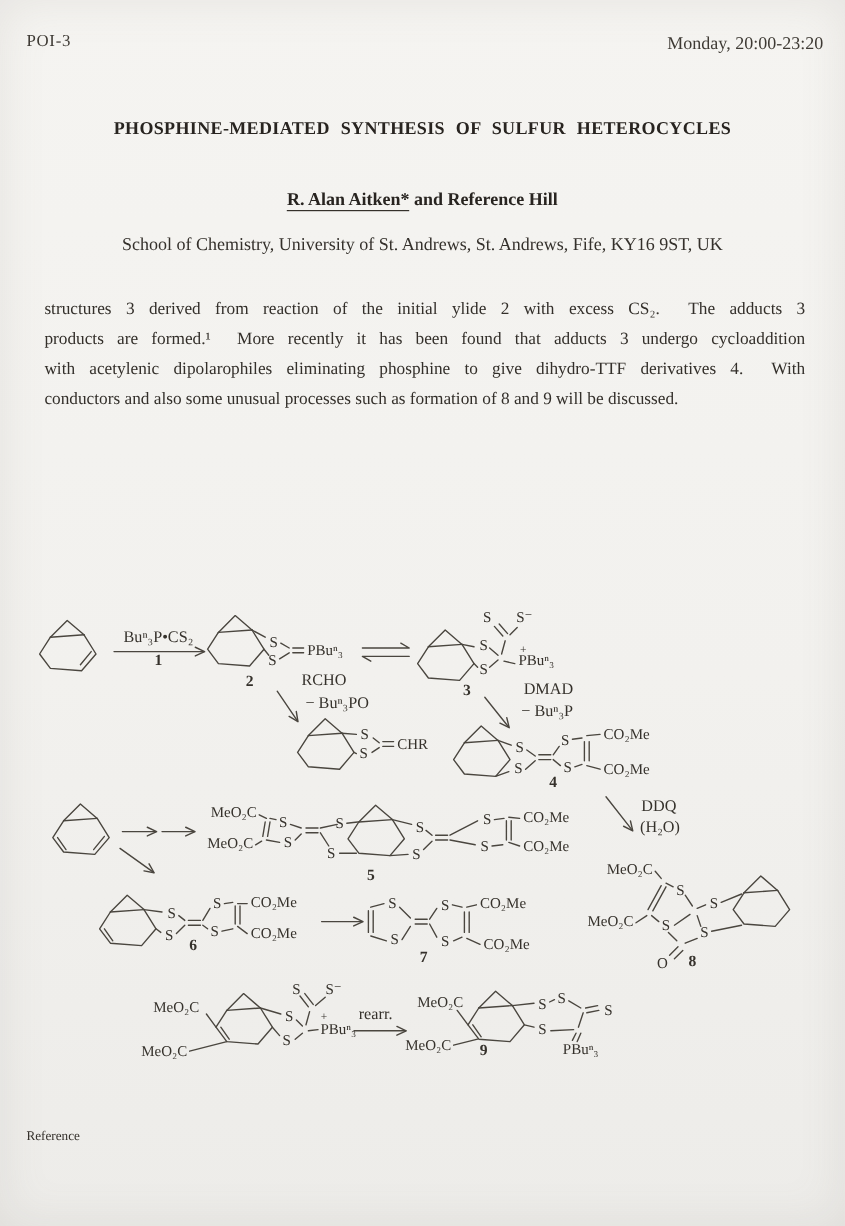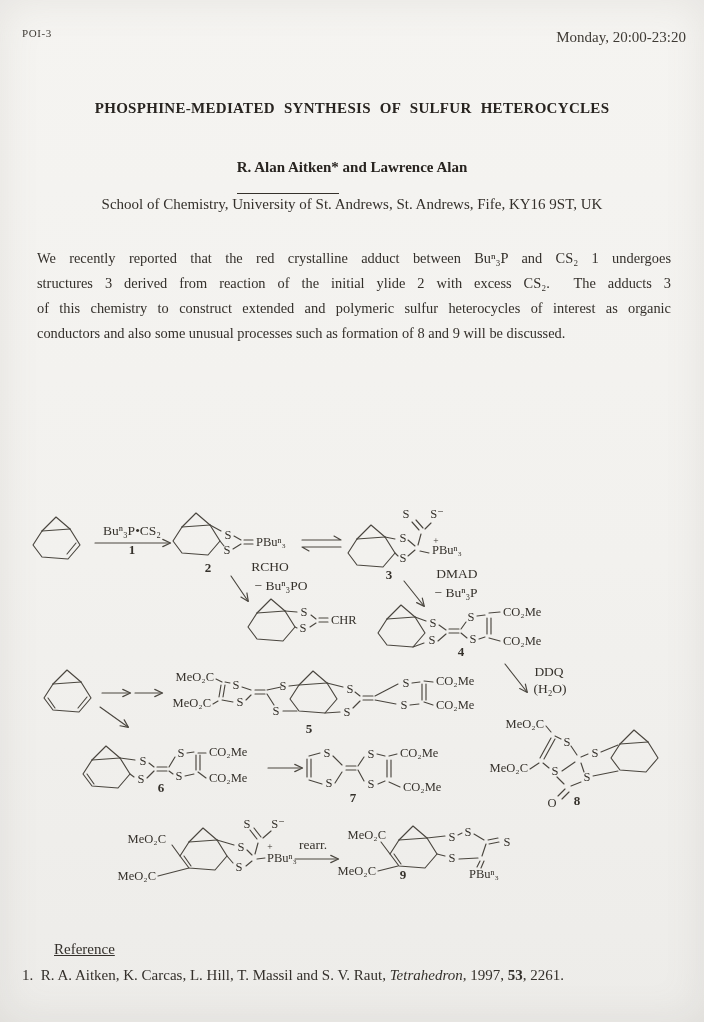--- a/index.html
+++ b/index.html
@@ -5,62 +5,62 @@
   html,body{margin:0;padding:0;}
   body{
     width:704px;height:1022px;position:relative;overflow:hidden;
     background:#f2f1ee;
     font-family:"Liberation Serif","DejaVu Serif",serif;
     color:#34302b;
   }
   .page{position:absolute;inset:0;
     background:linear-gradient(180deg,#f5f4f1 0%,#f2f1ee 55%,#edece9 100%);
     box-shadow:inset 0 0 40px rgba(120,115,105,0.12);}
-  .hdr-left{position:absolute;left:22px;top:27px;font-size:11px;letter-spacing:0.6px;color:#3e3a34;}
+  .hdr-left{position:absolute;left:22px;top:27px;font-size:14px;letter-spacing:0.6px;color:#3e3a34;}
   .hdr-right{position:absolute;right:18px;top:29px;font-size:15px;color:#3e3a34;}
   .title{position:absolute;left:0;right:0;top:100px;text-align:center;
     font-weight:bold;font-size:15px;letter-spacing:0.3px;word-spacing:5px;color:#282420;}
   .authors{position:absolute;left:0;right:0;top:159px;text-align:center;font-size:15px;font-weight:bold;color:#282420;}
-  .authors .presenting{border-bottom:1.5px solid #35312b;padding-bottom:18px;}
+  .authors .presenting{border-bottom:1.5px solid #35312b;padding-bottom:0;}
   .affiliation{position:absolute;left:0;right:0;top:196px;text-align:center;font-size:15px;color:#34302b;}
   .abstract{position:absolute;left:37px;right:33px;top:250px;font-size:14.4px;color:#332f2a;}
   .abstract .line{height:25px;text-align:justify;text-align-last:justify;white-space:pre-wrap;overflow:hidden;}
   .abstract .line.last{text-align-last:left;}
   .scheme{position:absolute;left:0;top:495px;width:704px;height:430px;}
   .scheme path, .scheme use{stroke:#4a463f;stroke-width:1.15;fill:none;stroke-linecap:round;stroke-linejoin:round;}
   .scheme text{fill:#35312b;font-family:"Liberation Serif","DejaVu Serif",serif;stroke:none;}
   .at{font-size:12.5px;text-anchor:middle;}
   .grp{font-size:12.5px;}
   .end{text-anchor:end;}
   .rg{font-size:13.5px;text-anchor:middle;}
   .num{font-size:13px;font-weight:bold;text-anchor:middle;}
   .plus{font-size:9.5px;text-anchor:middle;}
-  .ref-head{position:absolute;left:22px;top:941px;font-size:15px;text-decoration:underline;color:#34302b;margin-left:32px;}
+  .ref-head{position:absolute;left:22px;top:941px;font-size:11px;color:#34302b;}
   .ref-item{position:absolute;left:22px;top:967px;font-size:15px;color:#34302b;white-space:pre-wrap;}
   .ref-item .journal{font-style:italic;}
   .ref-item .vol{font-weight:bold;}
 </style>
 </head>
 <body>
 
 <div class="page">
 
   <div class="hdr-left">POI-3</div>
   <div class="hdr-right">Monday, 20:00-23:20</div>
 
   <div class="title">PHOSPHINE-MEDIATED SYNTHESIS OF SULFUR HETEROCYCLES</div>
 
-  <div class="authors"><span class="presenting">R. Alan Aitken*</span><span> and Lawrence Alan</span></div>
+  <div class="authors"><span class="presenting">R. Alan Aitken*</span><span> and Reference Hill</span></div>
 
   <div class="affiliation">School of Chemistry, University of St. Andrews, St. Andrews, Fife, KY16 9ST, UK</div>
 
   <div class="abstract">
-    <div class="line">We recently reported that the red crystalline adduct between Buⁿ₃P and CS₂ 1 undergoes</div>
     <div class="line">structures 3 derived from reaction of the initial ylide 2 with excess CS₂.  The adducts 3</div>
-    <div class="line">of this chemistry to construct extended and polymeric sulfur heterocycles of interest as organic</div>
+    <div class="line">products are formed.¹  More recently it has been found that adducts 3 undergo cycloaddition</div>
+    <div class="line">with acetylenic dipolarophiles eliminating phosphine to give dihydro-TTF derivatives 4.  With</div>
     <div class="line last">conductors and also some unusual processes such as formation of 8 and 9 will be discussed.</div>
   </div>
 
   <svg class="scheme" viewBox="0 0 704 430">
     <defs>
       <marker id="ah" viewBox="0 0 10 10" refX="8" refY="5" markerWidth="9" markerHeight="9" orient="auto-start-reverse">
         <path d="M1,1.5 L8.5,5 L1,8.5" fill="none" stroke="#4a463f" stroke-width="1.3"></path>
       </marker>
       <g id="nb">
         <path d="M12,16 L26,2 L40,14"></path>
@@ -257,15 +257,14 @@
       <text class="at" x="452" y="346">S</text>
       <text class="at" x="468" y="341">S</text>
       <text class="at" x="452" y="367">S</text>
       <text class="at" x="507" y="351">S</text>
       <text class="grp" x="469" y="383">PBuⁿ₃</text>
       <text class="num" x="403" y="384">9</text>
     </g>
   </svg>
 
   <div class="ref-head">Reference</div>
-  <div class="ref-item"><span>1.  R. A. Aitken, K. Carcas, L. Hill, T. Massil and S. V. Raut, </span><span class="journal">Tetrahedron</span><span>, 1997, </span><span class="vol">53</span><span>, 2261.</span></div>
 
 </div>
 
 </body></html>

